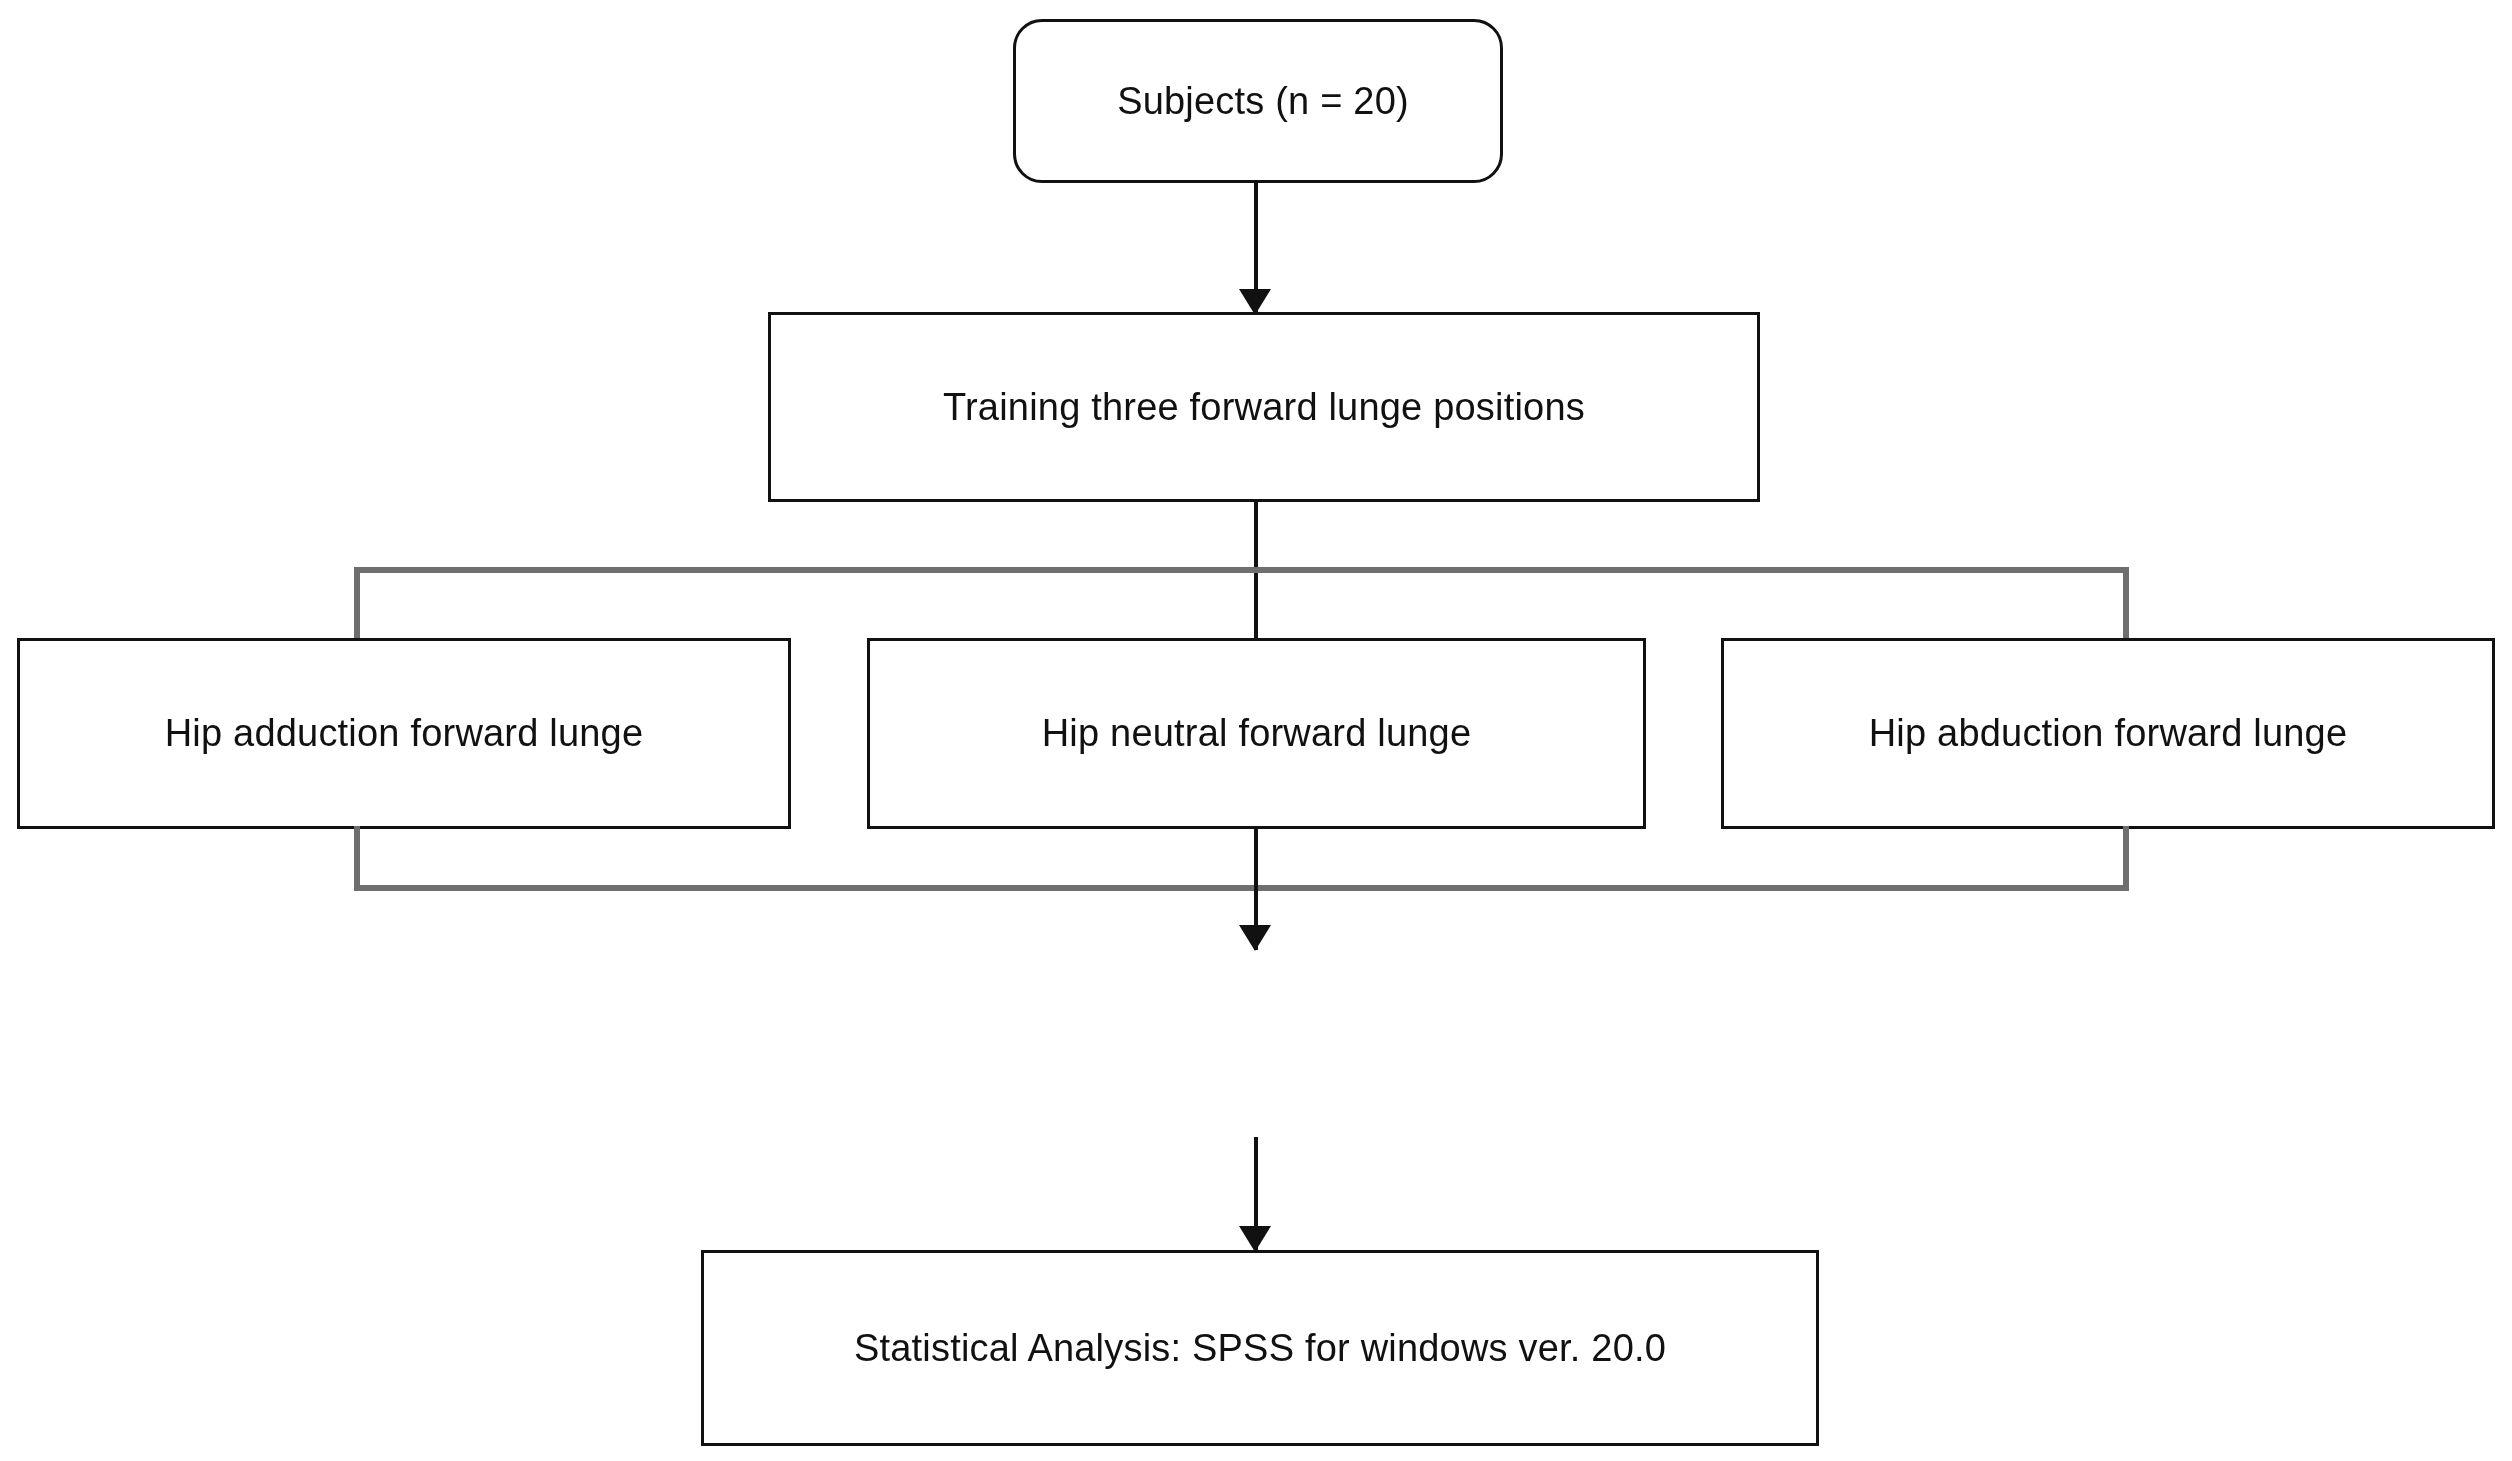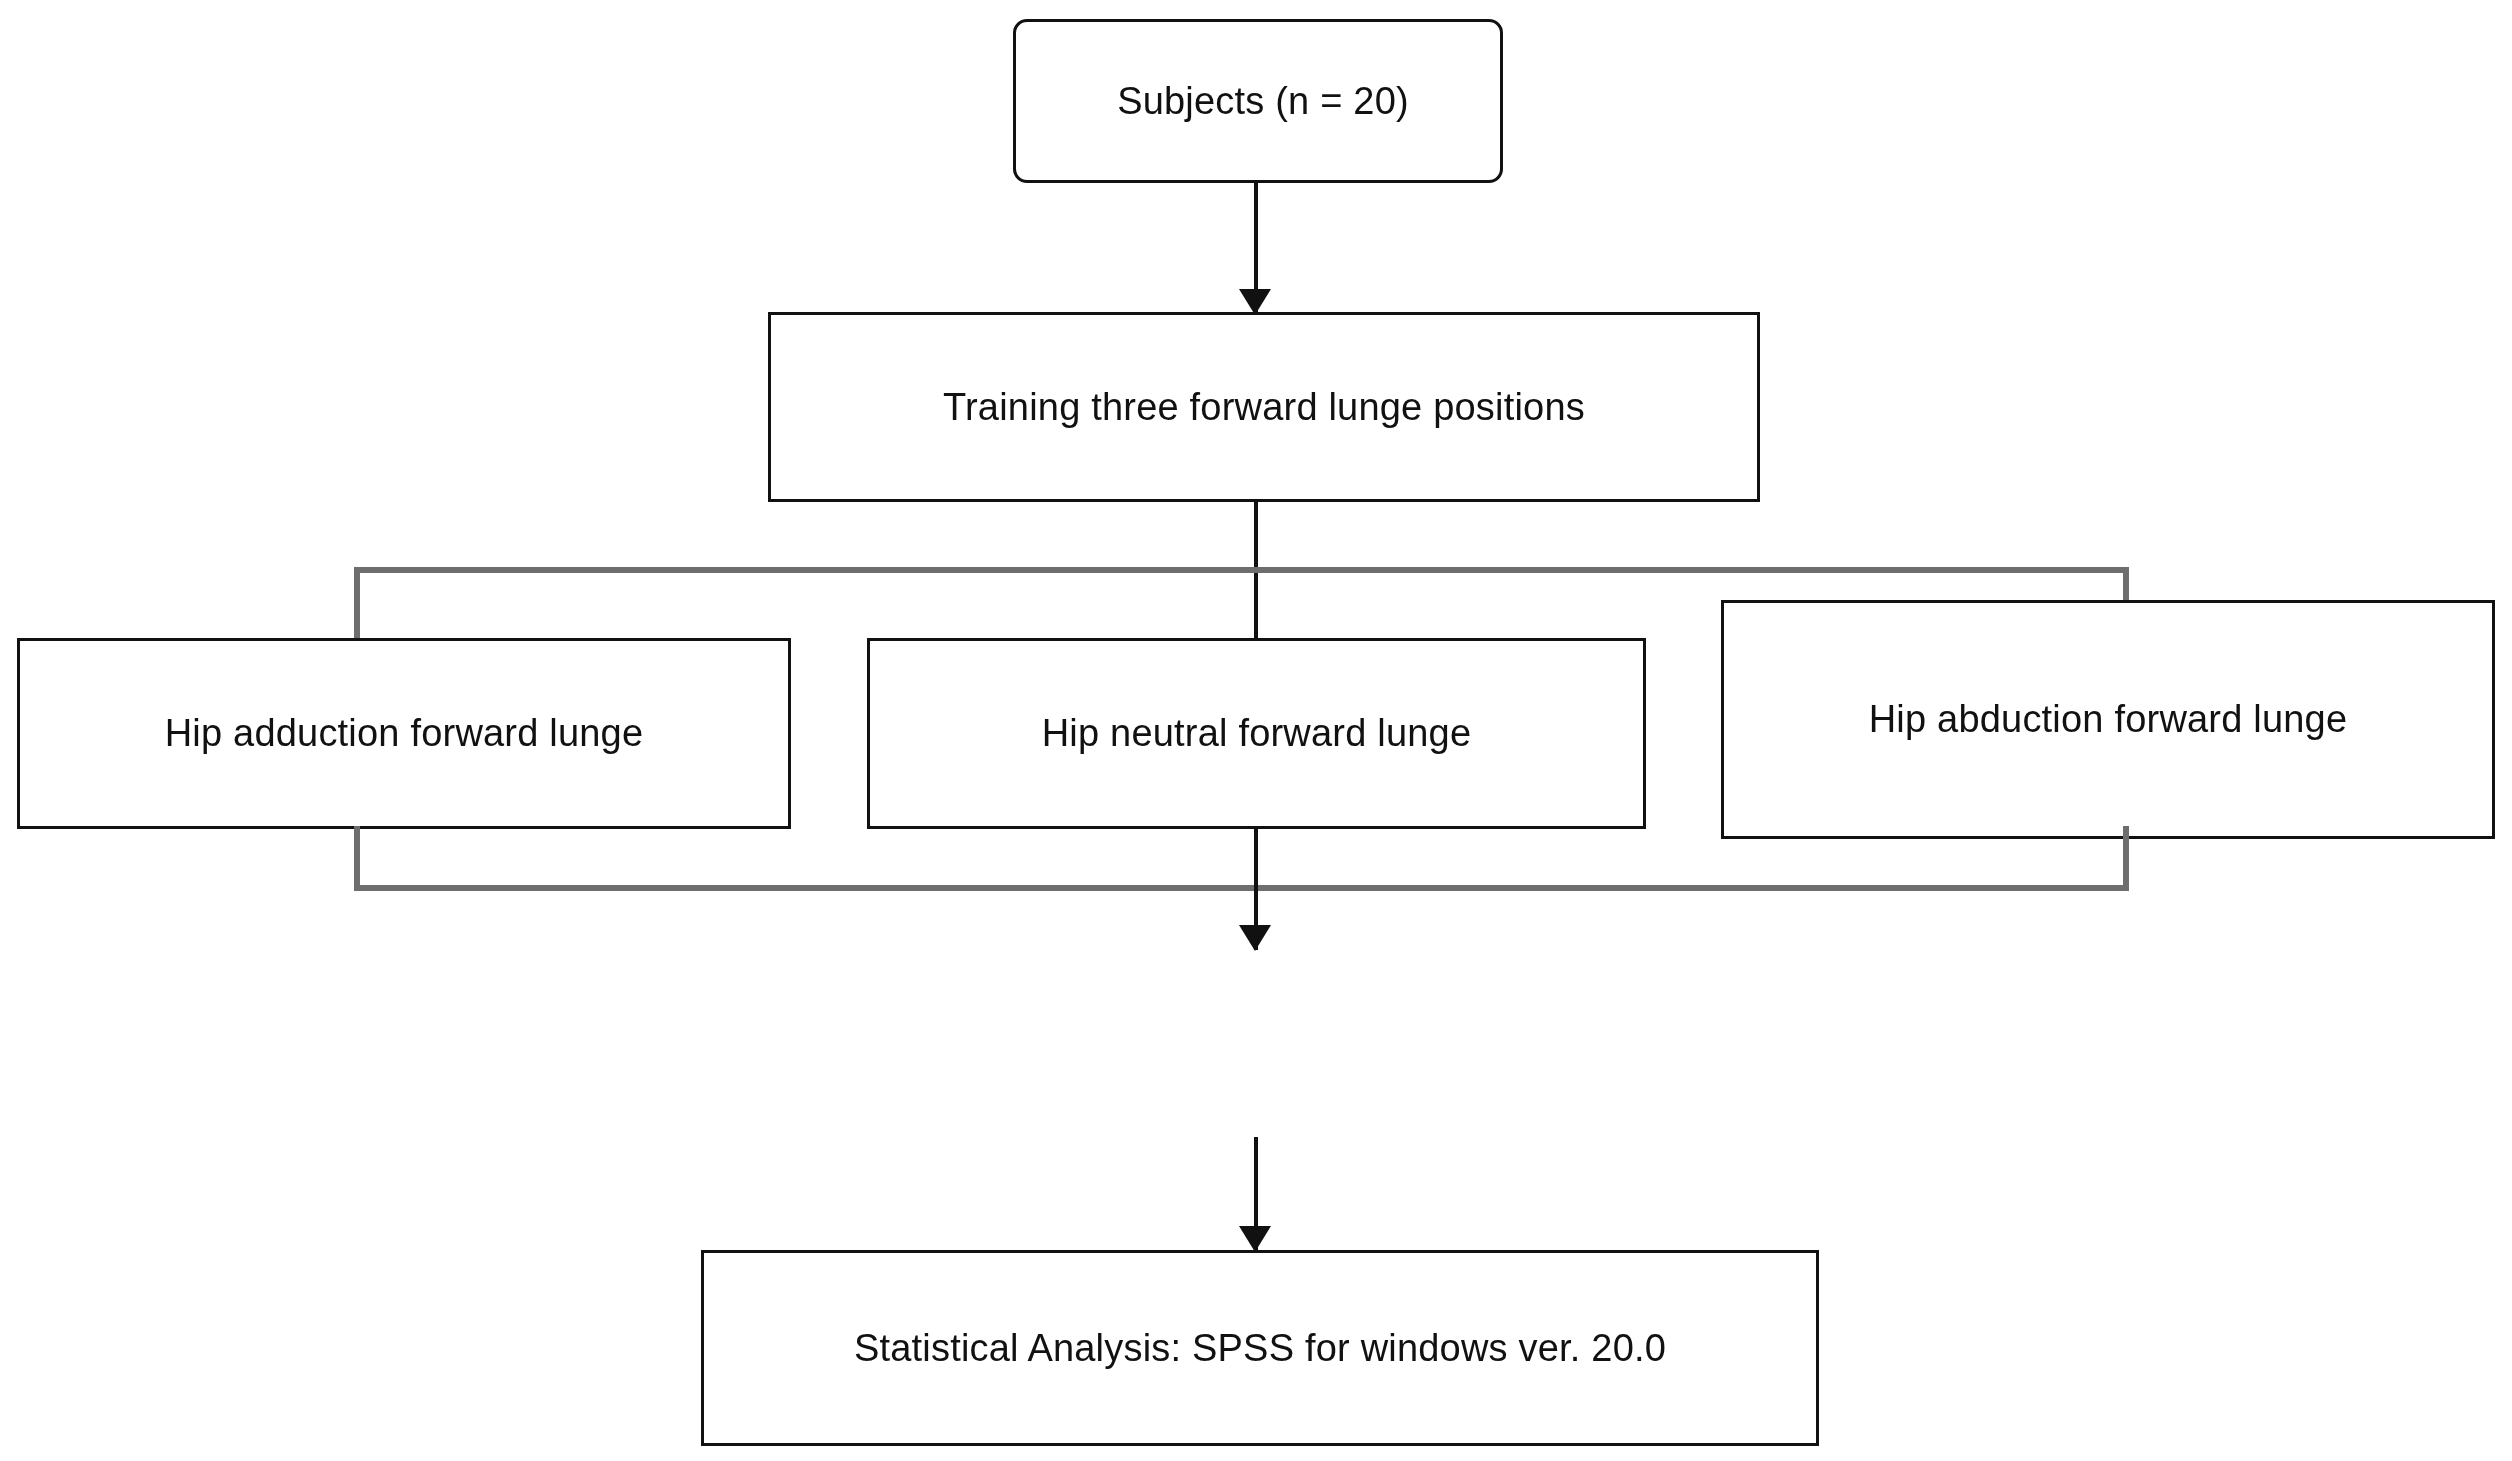--- a/index.html
+++ b/index.html
@@ -27,37 +27,37 @@
     align-items: center;
     justify-content: center;
     text-align: center;
     color: #111111;
     font-size: 38px;
     line-height: 1.32;
     letter-spacing: 0.2px;
     font-family: "Liberation Sans", sans-serif;
   }
   .node.rounded {
-    border-radius: 14px;
+    border-radius: 29px;
     padding-left: 10px;
   }
   .node .label {
     display: block;
     padding: 0 13.8px;
   }
   .node .label .l2 {
     display: block;
   }
 
   
   #node-subjects    { left: 1013px; top:   19px; width:  490px; height: 164px; }
   #node-training    { left:  768px; top:  312px; width: 992px; height: 190px; }
   #node-adduction   { left:   17px; top:  638px; width:  774px; height: 191px; }
   #node-neutral     { left: 867px; top:  638px; width:  779px; height: 191px; }
-  #node-abduction   { left: 1721px; top:  600px; width:  774px; height: 239px; }
+  #node-abduction   { left: 1721px; top:  638px; width:  774px; height: 191px; }
   #node-tests       { left:  637px; top: 949px; width: 1248px; height: 189px; }
   #node-stats       { left:  701px; top: 1250px; width: 1118px; height: 196px; }
 
   #node-tests .label { font-size: 38px; }
   #node-tests .label .l1 { display: block; text-align: left; }
   #node-tests .label .l2 { display: block; text-align: center; }
 
   
   .conn {
     position: absolute;

